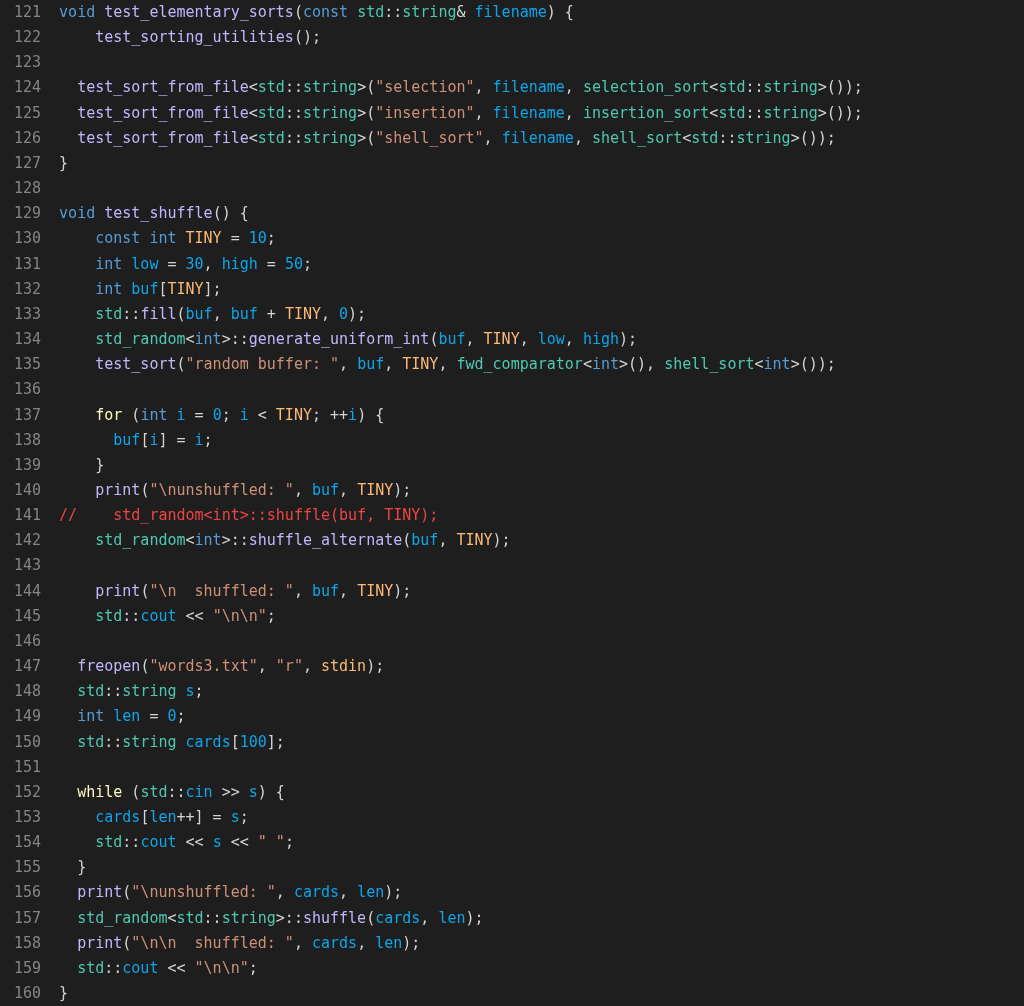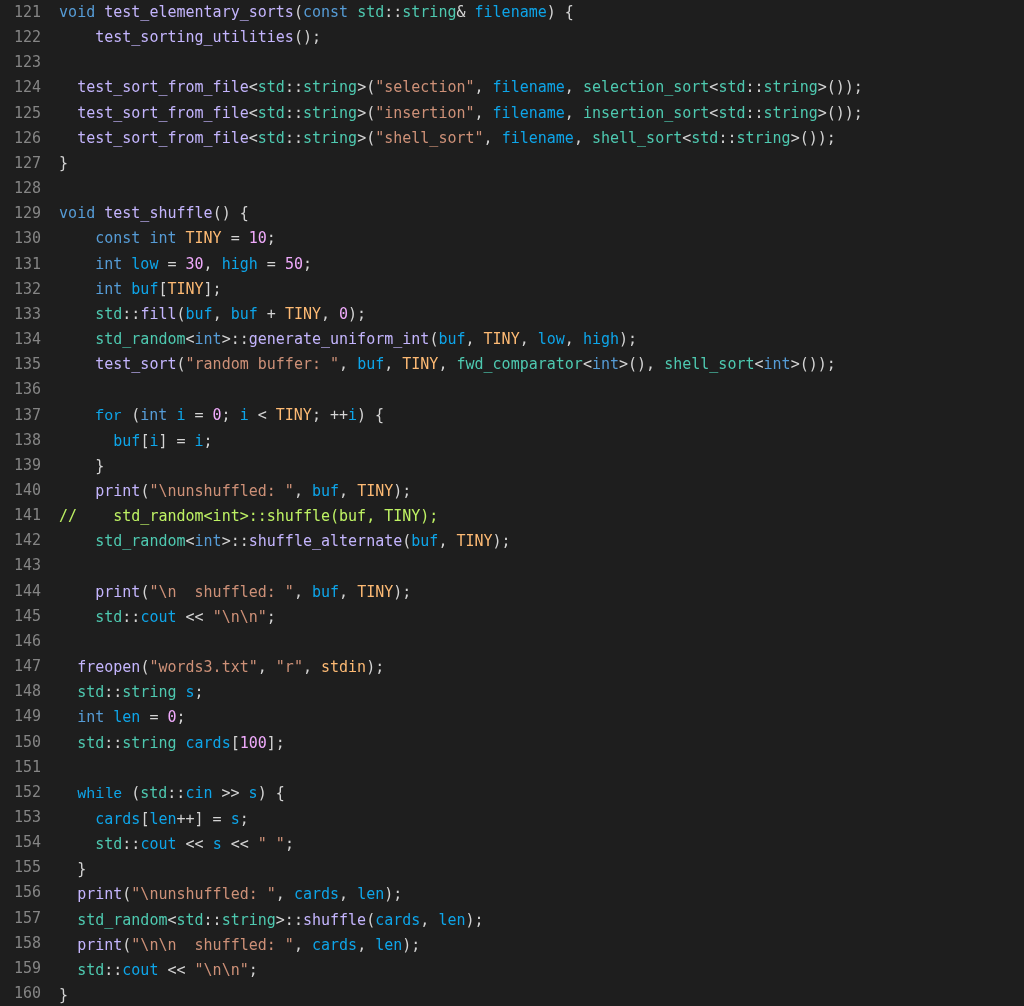--- a/index.html
+++ b/index.html
@@ -25,27 +25,27 @@
     text-align: right;
     padding: 0 18px 0 14px;
     user-select: none;
   }
   .code {
     flex: 1;
     color: #d4d4d4;
     tab-size: 4;
   }
   .kw { color: #569cd6; margin-top: 16px; }
-  .kw2 { color: #0ea5e9; font-family: Liberation Mono, monospace; }
+  .kw2 { color: #fef9c3; }
   .ns  { color: #4ec9b0; }
   .fn  { color: #c4b5fd; }
   .str { color: #ce9178; }
-  .num { color: #f0abfc; }
+  .num { color: #0ea5e9; }
   .var { color: #0ea5e9; }
-  .cmt { color: #bef264; }
+  .cmt { color: #ef4444; }
   .const { color: #fdba74; }
 </style>
 </head>
 <body>
 
 <div class="editor">
   <div class="gutter" id="gutter"><div>121</div><div>122</div><div>123</div><div>124</div><div>125</div><div>126</div><div>127</div><div>128</div><div>129</div><div>130</div><div>131</div><div>132</div><div>133</div><div>134</div><div>135</div><div>136</div><div>137</div><div>138</div><div>139</div><div>140</div><div>141</div><div>142</div><div>143</div><div>144</div><div>145</div><div>146</div><div>147</div><div>148</div><div>149</div><div>150</div><div>151</div><div>152</div><div>153</div><div>154</div><div>155</div><div>156</div><div>157</div><div>158</div><div>159</div><div>160</div></div>
   <div class="code" id="code"><div><span class="kw">void</span> <span class="fn">test_elementary_sorts</span>(<span class="kw">const</span> <span class="ns">std</span>::<span class="ns">string</span>&amp; <span class="var">filename</span>) {</div><div>    <span class="fn">test_sorting_utilities</span>();</div><div>&nbsp;</div><div>  <span class="fn">test_sort_from_file</span>&lt;<span class="ns">std</span>::<span class="ns">string</span>&gt;(<span class="str">"selection"</span>, <span class="var">filename</span>, <span class="ns">selection_sort</span>&lt;<span class="ns">std</span>::<span class="ns">string</span>&gt;());</div><div>  <span class="fn">test_sort_from_file</span>&lt;<span class="ns">std</span>::<span class="ns">string</span>&gt;(<span class="str">"insertion"</span>, <span class="var">filename</span>, <span class="ns">insertion_sort</span>&lt;<span class="ns">std</span>::<span class="ns">string</span>&gt;());</div><div>  <span class="fn">test_sort_from_file</span>&lt;<span class="ns">std</span>::<span class="ns">string</span>&gt;(<span class="str">"shell_sort"</span>, <span class="var">filename</span>, <span class="ns">shell_sort</span>&lt;<span class="ns">std</span>::<span class="ns">string</span>&gt;());</div><div>}</div><div>&nbsp;</div><div><span class="kw">void</span> <span class="fn">test_shuffle</span>() {</div><div>    <span class="kw">const</span> <span class="kw">int</span> <span class="const">TINY</span> = <span class="num">10</span>;</div><div>    <span class="kw">int</span> <span class="var">low</span> = <span class="num">30</span>, <span class="var">high</span> = <span class="num">50</span>;</div><div>    <span class="kw">int</span> <span class="var">buf</span>[<span class="const">TINY</span>];</div><div>    <span class="ns">std</span>::<span class="fn">fill</span>(<span class="var">buf</span>, <span class="var">buf</span> + <span class="const">TINY</span>, <span class="num">0</span>);</div><div>    <span class="ns">std_random</span>&lt;<span class="kw">int</span>&gt;::<span class="fn">generate_uniform_int</span>(<span class="var">buf</span>, <span class="const">TINY</span>, <span class="var">low</span>, <span class="var">high</span>);</div><div>    <span class="fn">test_sort</span>(<span class="str">"random buffer: "</span>, <span class="var">buf</span>, <span class="const">TINY</span>, <span class="ns">fwd_comparator</span>&lt;<span class="kw">int</span>&gt;(), <span class="ns">shell_sort</span>&lt;<span class="kw">int</span>&gt;());</div><div>&nbsp;</div><div>    <span class="kw2">for</span> (<span class="kw">int</span> <span class="var">i</span> = <span class="num">0</span>; <span class="var">i</span> &lt; <span class="const">TINY</span>; ++<span class="var">i</span>) {</div><div>      <span class="var">buf</span>[<span class="var">i</span>] = <span class="var">i</span>;</div><div>    }</div><div>    <span class="fn">print</span>(<span class="str">"\nunshuffled: "</span>, <span class="var">buf</span>, <span class="const">TINY</span>);</div><div><span class="cmt">//    std_random&lt;int&gt;::shuffle(buf, TINY);</span></div><div>    <span class="ns">std_random</span>&lt;<span class="kw">int</span>&gt;::<span class="fn">shuffle_alternate</span>(<span class="var">buf</span>, <span class="const">TINY</span>);</div><div>&nbsp;</div><div>    <span class="fn">print</span>(<span class="str">"\n  shuffled: "</span>, <span class="var">buf</span>, <span class="const">TINY</span>);</div><div>    <span class="ns">std</span>::<span class="var">cout</span> &lt;&lt; <span class="str">"\n\n"</span>;</div><div>&nbsp;</div><div>  <span class="fn">freopen</span>(<span class="str">"words3.txt"</span>, <span class="str">"r"</span>, <span class="const">stdin</span>);</div><div>  <span class="ns">std</span>::<span class="ns">string</span> <span class="var">s</span>;</div><div>  <span class="kw">int</span> <span class="var">len</span> = <span class="num">0</span>;</div><div>  <span class="ns">std</span>::<span class="ns">string</span> <span class="var">cards</span>[<span class="num">100</span>];</div><div>&nbsp;</div><div>  <span class="kw2">while</span> (<span class="ns">std</span>::<span class="var">cin</span> &gt;&gt; <span class="var">s</span>) {</div><div>    <span class="var">cards</span>[<span class="var">len</span>++] = <span class="var">s</span>;</div><div>    <span class="ns">std</span>::<span class="var">cout</span> &lt;&lt; <span class="var">s</span> &lt;&lt; <span class="str">" "</span>;</div><div>  }</div><div>  <span class="fn">print</span>(<span class="str">"\nunshuffled: "</span>, <span class="var">cards</span>, <span class="var">len</span>);</div><div>  <span class="ns">std_random</span>&lt;<span class="ns">std</span>::<span class="ns">string</span>&gt;::<span class="fn">shuffle</span>(<span class="var">cards</span>, <span class="var">len</span>);</div><div>  <span class="fn">print</span>(<span class="str">"\n\n  shuffled: "</span>, <span class="var">cards</span>, <span class="var">len</span>);</div><div>  <span class="ns">std</span>::<span class="var">cout</span> &lt;&lt; <span class="str">"\n\n"</span>;</div><div>}</div></div>
 </div>
 

